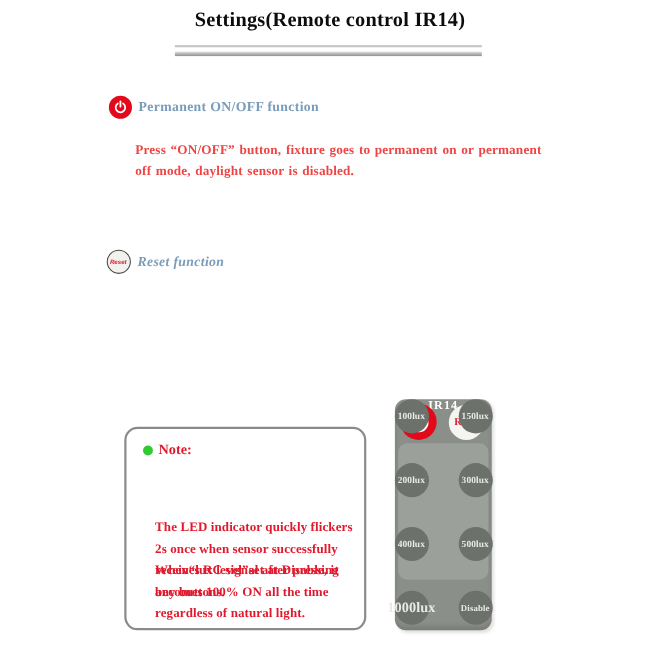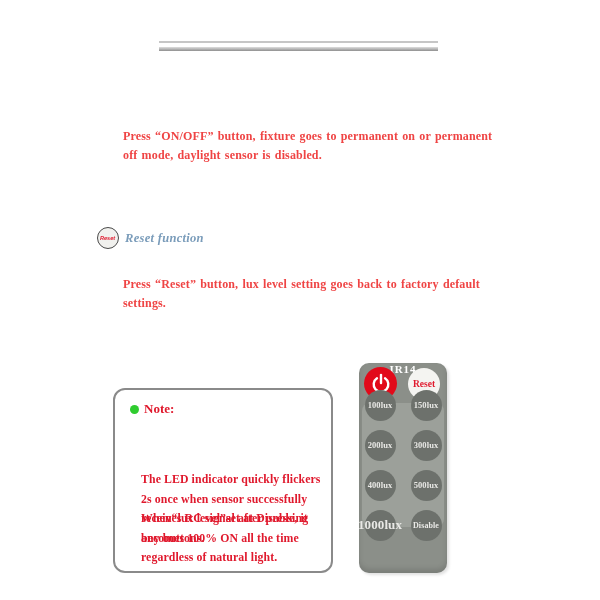--- a/index.html
+++ b/index.html
@@ -81,49 +81,58 @@
   }
   .btn-reset{
     position:absolute;left:49px;top:5px;width:32px;height:32px;border-radius:50%;
     background:#f4f4f1;display:flex;align-items:center;justify-content:center;
     color:var(--note-red);font-size:9.5px;font-weight:bold;
   }
   .remote-panel{
     position:absolute;left:3px;top:40px;width:82px;height:124px;border-radius:8px;
     background:var(--remote-panel);
     display:grid;grid-template-columns:31px 31px;grid-auto-rows:31px;
-    column-gap:15px;row-gap:9px;justify-content:center;align-content:center;
+    column-gap:15px;row-gap:9px;justify-content:center;align-content:center;gap:27px;
   }
   .lux-btn{
     width:31px;height:31px;border-radius:50%;background:var(--remote-button);
     display:flex;align-items:center;justify-content:center;
     color:#e9e9e6;font-size:8.5px;font-weight:bold;letter-spacing:0.1px;white-space:nowrap;
   }
 </style>
 </head>
 <body>
 
 <div class="page">
 
+  <div class="title">Settings(Remote control IR14)</div>
   <div class="title-rule">
     <div class="r1"></div>
     <div class="r2"></div>
   </div>
 
+  <div class="sec-head" style="left:99px;top:87px;">
+    <span class="power-badge">
+      <svg width="13" height="13" viewBox="0 0 24 24">
+        <path d="M7.6 5.8 A8 8 0 1 0 16.4 5.8" fill="none" stroke="#ffffff" stroke-width="3" stroke-linecap="round"></path>
+        <line x1="12" y1="2" x2="12" y2="11" stroke="#ffffff" stroke-width="3" stroke-linecap="round"></line>
+      </svg>
+    </span>
+    <span class="label">Permanent ON/OFF function</span>
+  </div>
 
   <div class="para" style="top:127px;">Press “ON/OFF” button, fixture goes to permanent on or permanent off mode, daylight sensor is disabled.</div>
 
   <div class="sec-head" style="left:97px;top:227px;font-style:italic;">
     <span class="reset-badge">
       <span>Reset</span>
     </span>
     <span class="label">Reset function</span>
   </div>
 
-  <div class="para" style="top:275px;width:372px;">Press “Reset” button, lux level setting goes back to factory default settings.</div>
 
   <div class="note-box">
     <div class="note-head">
       <span class="note-dot"></span>
       <span class="note-label">Note:</span>
     </div>
     <div class="note-para" style="top:43px;margin-top:37px;">The LED indicator quickly flickers 2s once when sensor successfully receives RC signal after pressing any buttons.</div>
     <div class="note-para" style="top:119px;">When“lux level”set at Disable, it becomes 100% ON all the time regardless of natural light.</div>
   </div>
 

